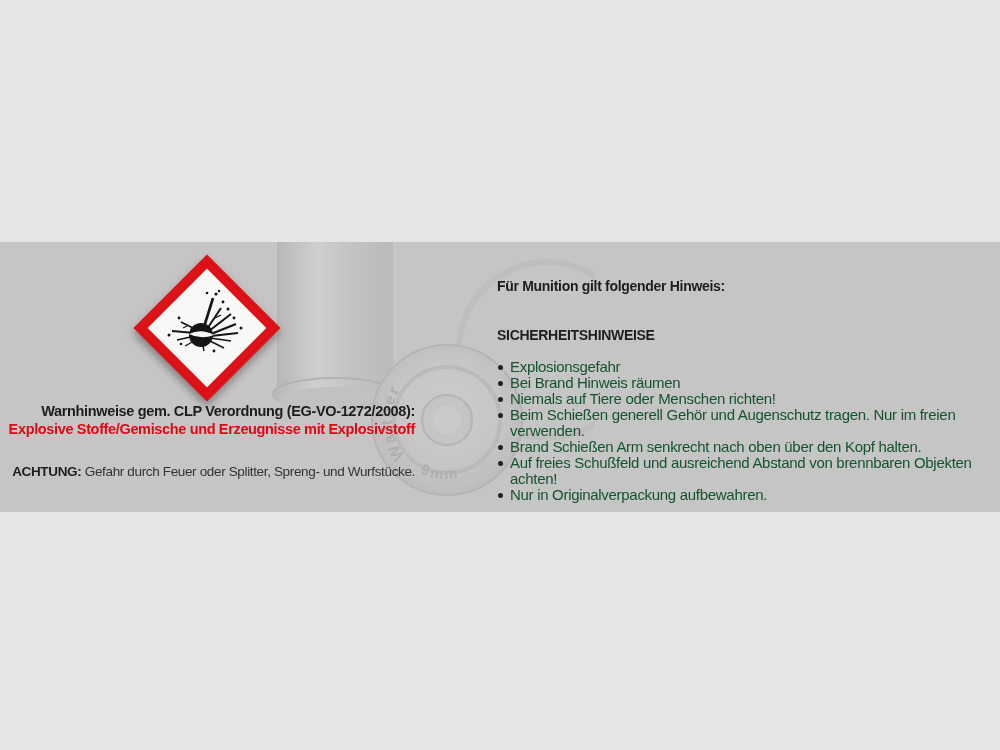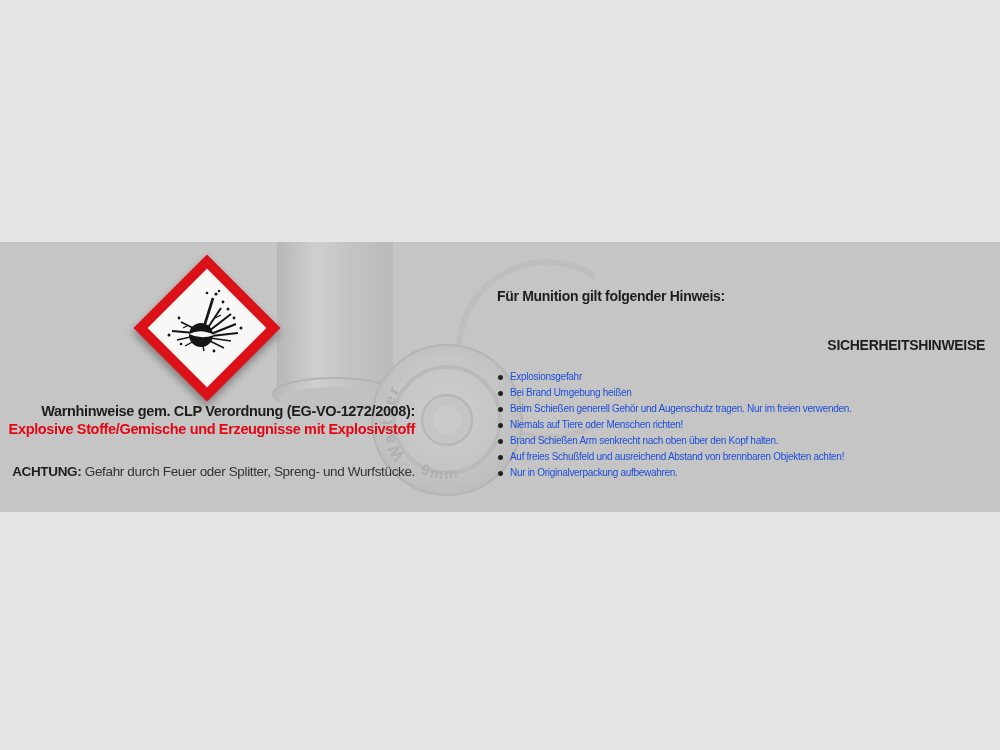--- a/index.html
+++ b/index.html
@@ -64,31 +64,30 @@
     position:absolute;left:497px;top:272px;
     width:488px;color:#222;
     letter-spacing:-.3px;
   }
   .s-intro{
     font-size:14px;line-height:16px;font-weight:bold;color:#1d1d1b;
     margin:0;
   }
   .s-heading{
     font-size:14px;line-height:16px;font-weight:bold;color:#1d1d1b;
-    margin:33px 0 0 15px;
-    text-align:right;
+    margin:33px 0 0 0;
   }
   .s-list{
     margin:16px 0 0 0;padding:0;list-style:none;
   }
   .s-list li{
     position:relative;
     padding-left:13px;
-    font-size:10px;line-height:16px;
-    color:#1d4ed8;
+    font-size:15px;line-height:16px;
+    color:#14532d;
   }
   .s-list li::before{
     content:"";
     position:absolute;left:1px;top:5.5px;
     width:5px;height:5px;border-radius:50%;
     background:#222;
   }
 </style>
 </head>
 <body>
@@ -129,28 +128,28 @@
         <circle cx="192" cy="178" r="14" fill="#d2d2d2"></circle>
         <text font-size="16" font-weight="bold" fill="#969696" letter-spacing="2" font-family="Liberation Sans, DejaVu Sans, sans-serif">
           <textPath href="#arcLeft">Walther</textPath>
         </text>
         <text font-size="15" font-weight="bold" fill="#969696" letter-spacing="2" font-family="Liberation Sans, DejaVu Sans, sans-serif">
           <textPath href="#arcBottom">9mm</textPath>
         </text>
       </g>
     </svg>
 
-    <div class="safety-block" style="position:absolute;left:497px;top:46px;">
+    <div class="safety-block" style="position:absolute;left:497px;top:36px;">
       <p class="s-intro">Für Munition gilt folgender Hinweis:</p>
       <p class="s-heading">SICHERHEITSHINWEISE</p>
       <ul class="s-list">
         <li>Explosionsgefahr</li>
-        <li>Bei Brand Umgebung heißen</li>
+        <li>Bei Brand Hinweis räumen</li>
+        <li>Niemals auf Tiere oder Menschen richten!</li>
         <li>Beim Schießen generell Gehör und Augenschutz tragen. Nur im freien verwenden.</li>
-        <li>Niemals auf Tiere oder Menschen richten!</li>
         <li>Brand Schießen Arm senkrecht nach oben über den Kopf halten.</li>
         <li>Auf freies Schußfeld und ausreichend Abstand von brennbaren Objekten achten!</li>
         <li>Nur in Originalverpackung aufbewahren.</li>
       </ul>
     </div>
   </div>
 
   <div class="diamond"></div>
   <svg class="bomb" viewBox="0 0 100 100">
     <g stroke="#141414" fill="none" stroke-linecap="butt">

